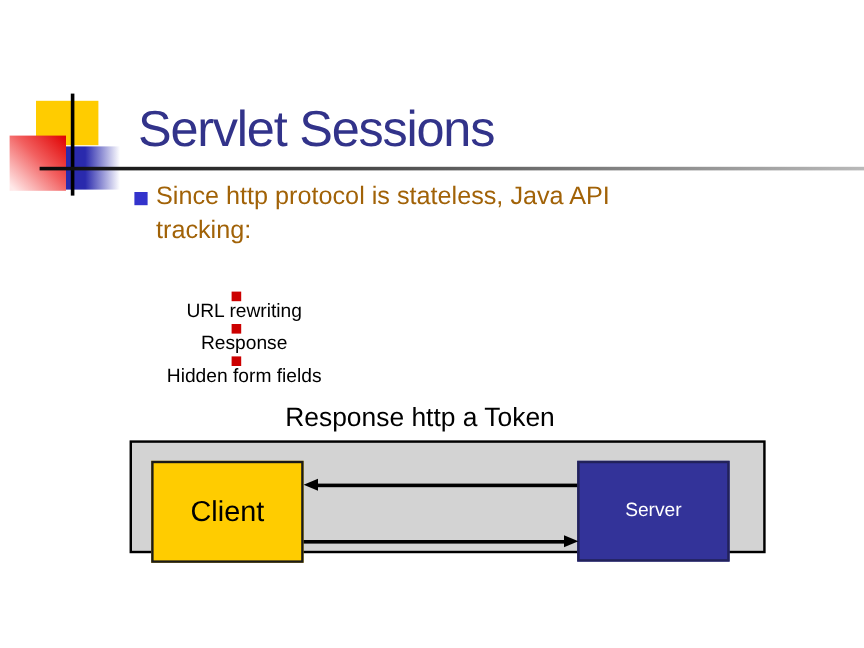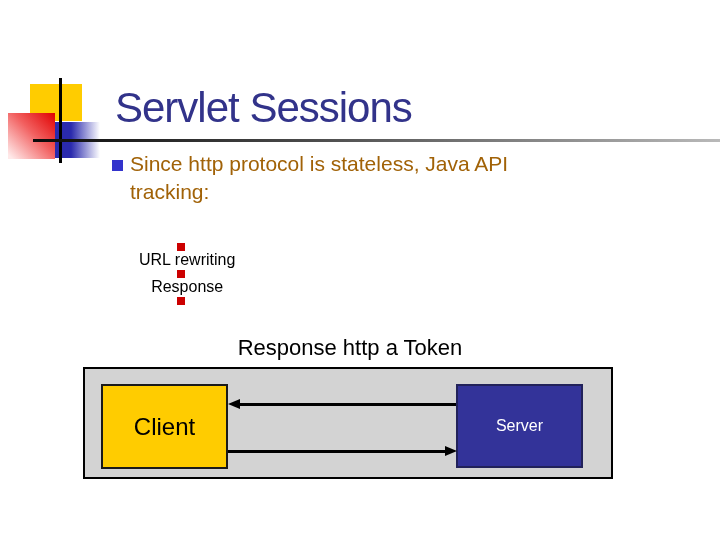--- a/index.html
+++ b/index.html
@@ -32,21 +32,21 @@
   .subs{position:absolute;left:139px;top:243px;}
   .sub-item{display:flex;align-items:center;height:27px;flex-direction:column;}
   .sub-sq{width:8px;height:8px;background:var(--sub-red);margin-right:13px;flex:0 0 auto;}
   .sub-label{font-size:16px;color:#000;}
   
   .resp-label{position:absolute;left:85px;top:335px;width:530px;text-align:center;
     font-size:22px;color:#000;}
   .req-label{position:absolute;left:95px;top:499px;width:530px;text-align:center;
     font-size:22px;color:#000;}
   
-  .diagram{position:absolute;left:83px;top:367px;width:530px;height:112px;
+  .diagram{position:absolute;left:108px;top:367px;width:530px;height:94px;
     background:var(--diagram-gray);border:2px solid #000;box-sizing:border-box;}
   .client-box{position:absolute;left:16px;top:15px;width:127px;height:85px;
     background:var(--accent-yellow);border:2px solid #1a1a1a;box-sizing:border-box;
     display:flex;align-items:center;justify-content:center;
     font-size:24px;color:#000;}
   .server-box{position:absolute;left:371px;top:15px;width:127px;height:84px;
     background:var(--server-blue);border:2px solid #22225a;box-sizing:border-box;
     display:flex;align-items:center;justify-content:center;
     font-size:16px;color:#fff;}
   .arrow-line{position:absolute;height:3px;background:#000;}
@@ -83,20 +83,21 @@
     <div class="sub-item">
       <span class="sub-sq"></span>
       <span class="sub-label">URL rewriting</span>
     </div>
     <div class="sub-item">
       <span class="sub-sq"></span>
       <span class="sub-label">Response</span>
     </div>
     <div class="sub-item">
       <span class="sub-sq"></span>
+      <span class="sub-label">Hidden form fields</span>
     </div>
   </div>
 
   <div class="resp-label">Response http a Token</div>
 
   <div class="diagram">
     <div class="client-box">Client</div>
     <div class="server-box">Server</div>
     <div class="arrow-line arrow-top-line"></div>
     <div class="arrow-head arrow-top-head"></div>

